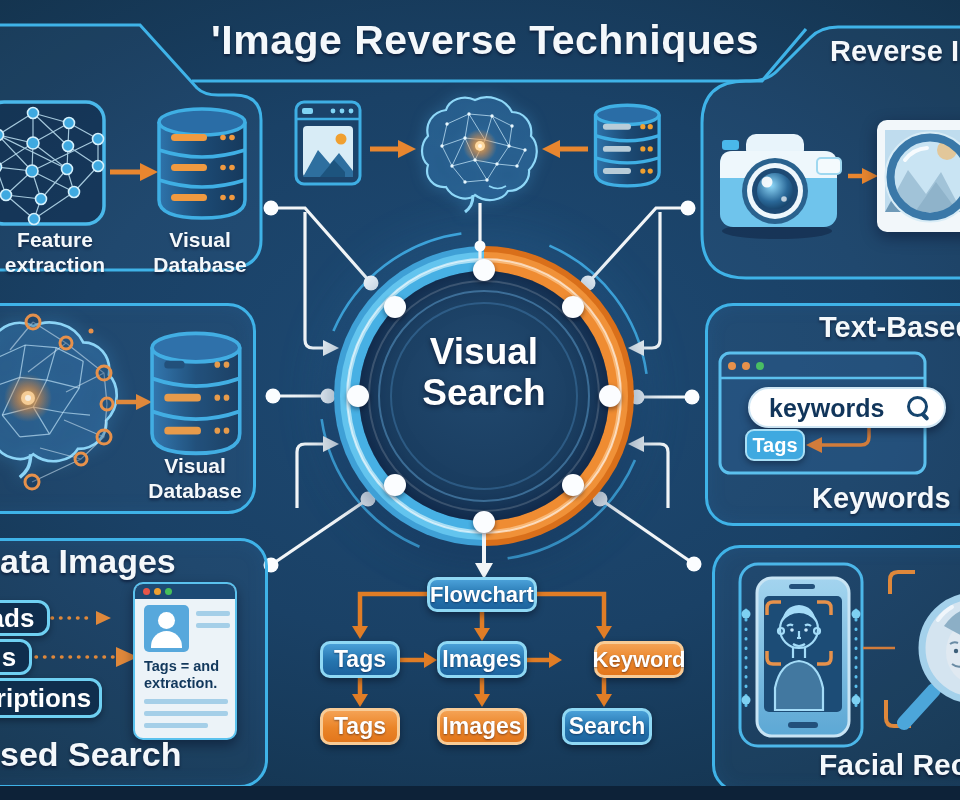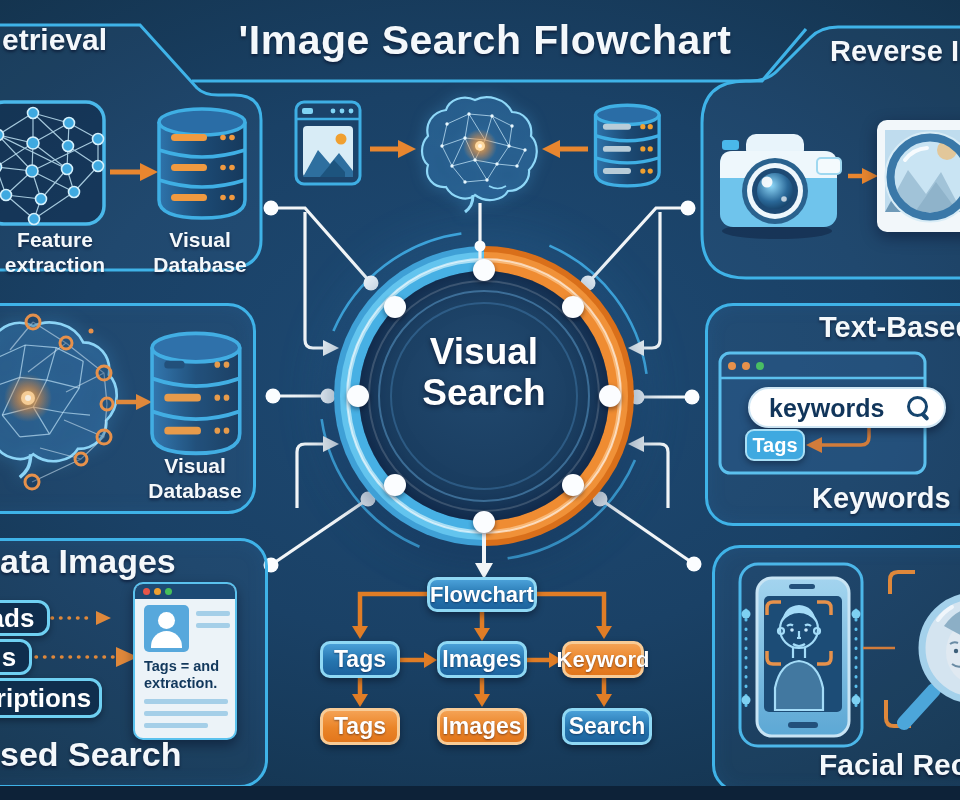--- a/index.html
+++ b/index.html
@@ -421,29 +421,28 @@
   <div class="ring-dot" style="left:473px;top:511px;"></div>
   <div class="ring-dot" style="left:384px;top:474px;"></div>
   <div class="ring-dot" style="left:347px;top:385px;"></div>
   <div class="ring-dot" style="left:384px;top:296px;"></div>
 
   <div class="hub-text">
     <span class="l1">Visual</span>
     <span class="l2">Search</span>
   </div>
 
-  <div class="h-white" style="left:205px;top:18px;width:560px;text-align:center;font-size:41px;letter-spacing:0.5px;">'Image Search Flowchart</div>
+  <div class="h-white" style="left:205px;top:18px;width:560px;text-align:center;font-size:41px;letter-spacing:0.5px;">'Image Reverse Techniques</div>
 
   <div class="panel" style="left:-40px;top:303px;width:290px;height:205px;"></div>
   <div class="panel" style="left:-40px;top:538px;width:302px;height:244px;"></div>
   <div class="panel" style="left:705px;top:303px;width:335px;height:217px;"></div>
   <div class="panel" style="left:712px;top:545px;width:330px;height:242px;"></div>
 
   <div class="h-white" style="left:2px;top:22px;font-size:30px;line-height:35px;">
-    <span style="display:block">etrieval</span>
   </div>
   <div class="h-white" style="left:-30px;top:227px;width:170px;text-align:center;font-size:21px;line-height:25px;">
     <span style="display:block">Feature</span>
     <span style="display:block">extraction</span>
   </div>
   <div class="h-white" style="left:130px;top:227px;width:140px;text-align:center;font-size:21px;line-height:25px;">
     <span style="display:block">Visual</span>
     <span style="display:block">Database</span>
   </div>
 
@@ -497,21 +496,21 @@
 
   <div class="fb blue" style="left:427px;top:577px;width:110px;height:35px;font-size:22px;">
     <span>Flowchart</span>
   </div>
   <div class="fb blue" style="left:320px;top:641px;width:80px;height:37px;">
     <span>Tags</span>
   </div>
   <div class="fb blue" style="left:437px;top:641px;width:90px;height:37px;">
     <span>Images</span>
   </div>
-  <div class="fb orange" style="left:562px;top:641px;width:82px;height:37px;font-size:22px;">
+  <div class="fb orange" style="left:594px;top:641px;width:90px;height:37px;font-size:22px;">
     <span>Keyword</span>
   </div>
   <div class="fb orange" style="left:320px;top:708px;width:80px;height:37px;">
     <span>Tags</span>
   </div>
   <div class="fb orange" style="left:437px;top:708px;width:90px;height:37px;">
     <span>Images</span>
   </div>
   <div class="fb blue" style="left:562px;top:708px;width:90px;height:37px;">
     <span>Search</span>

